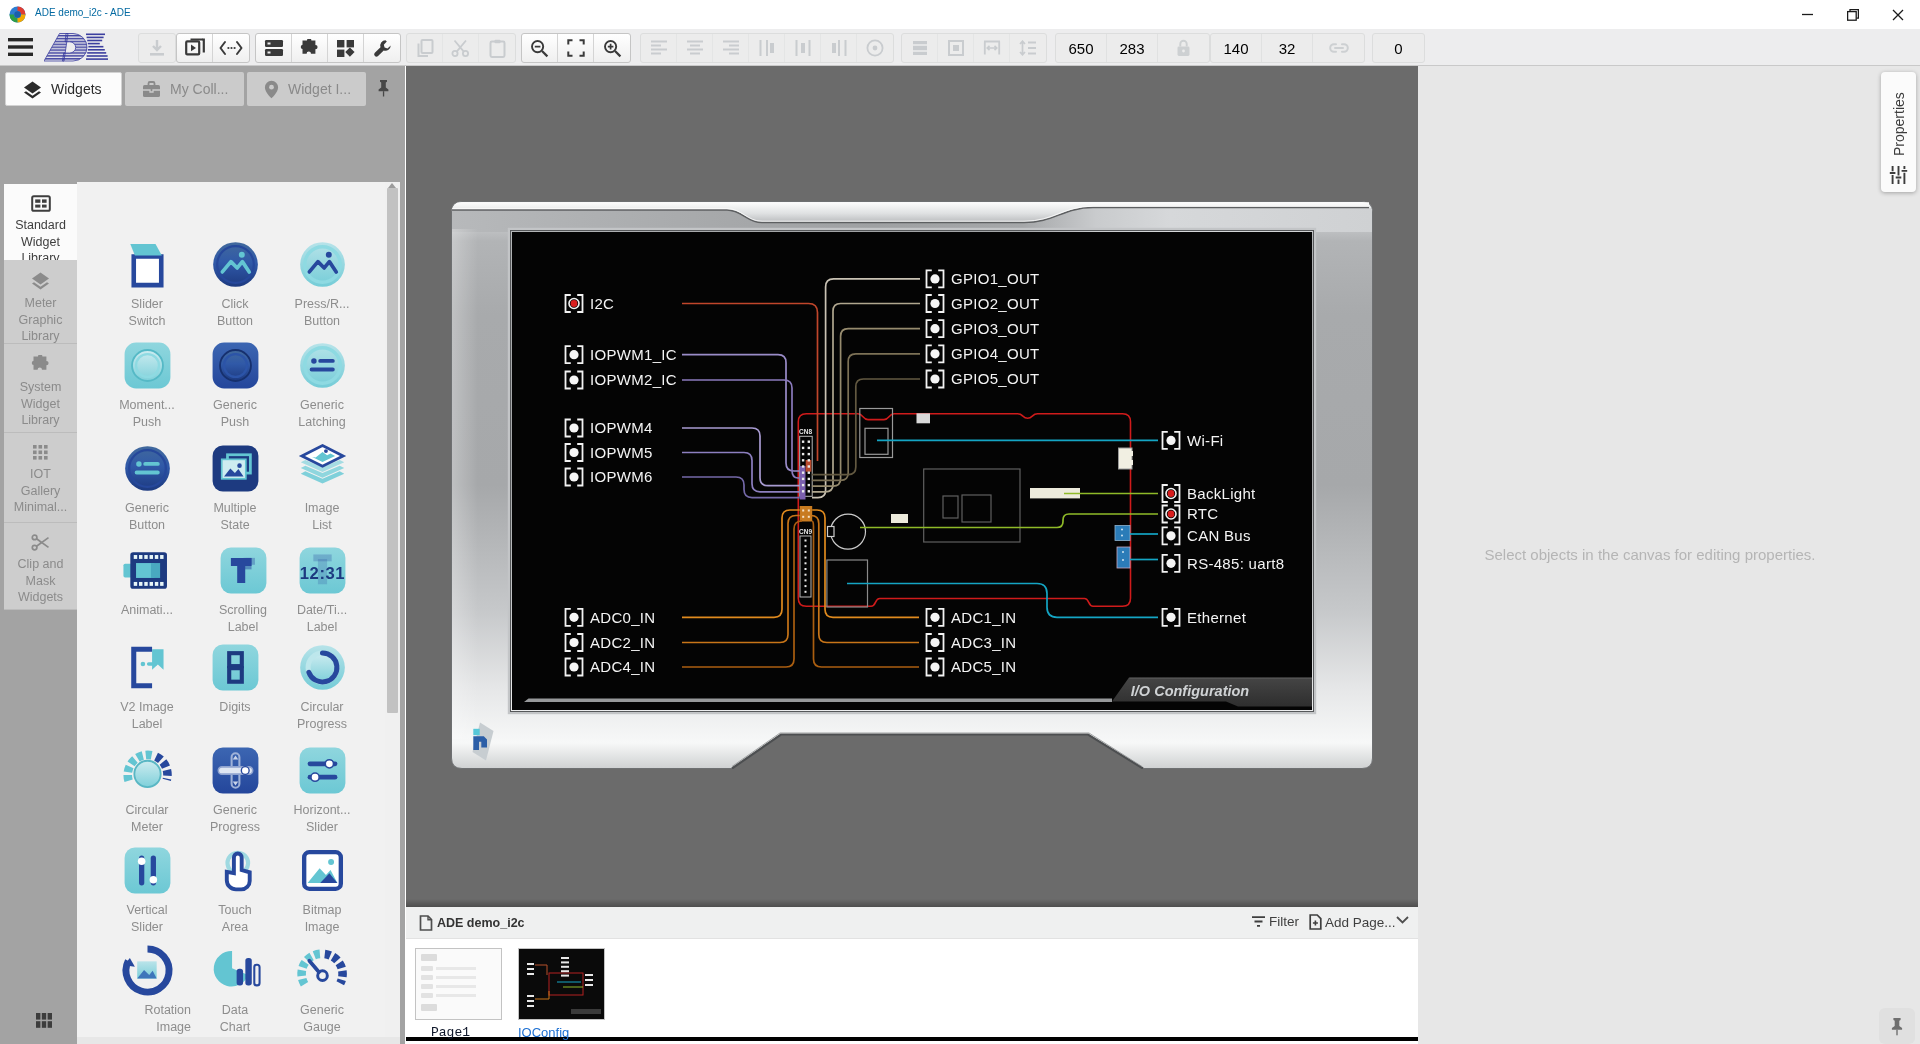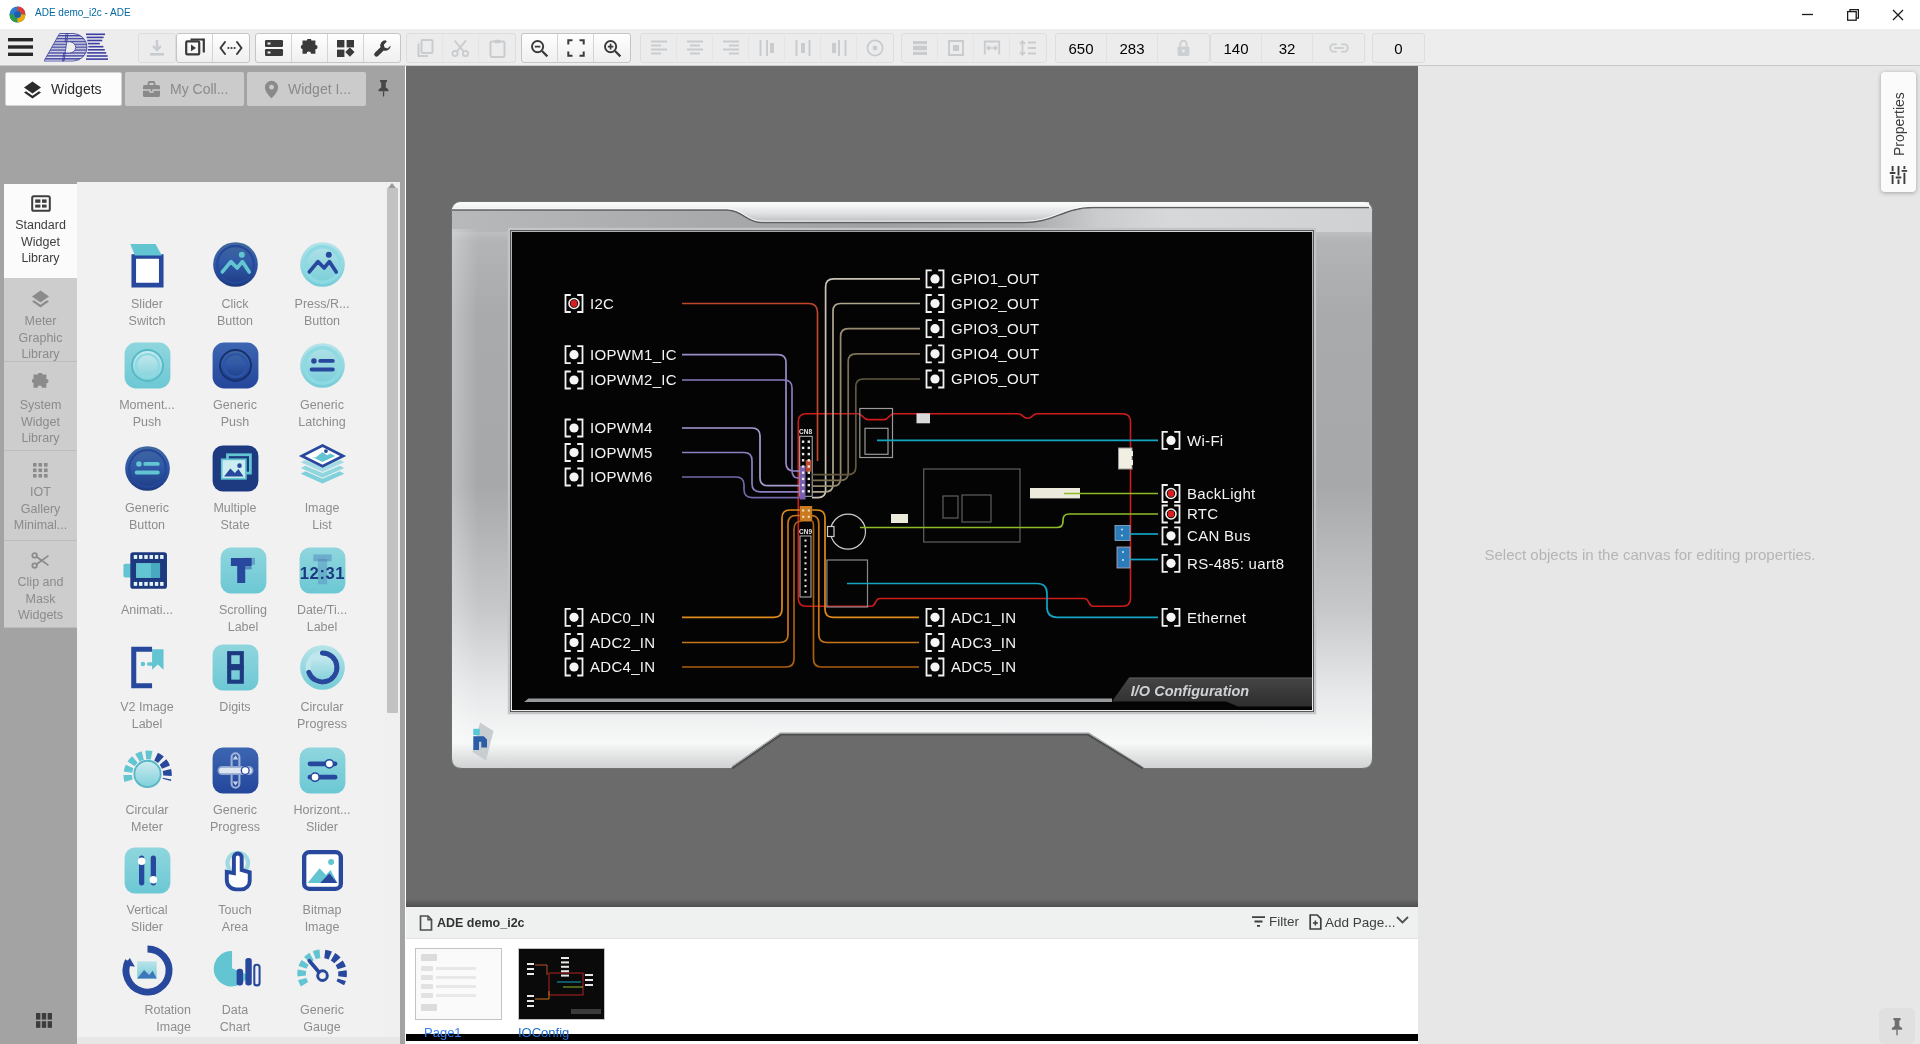--- a/index.html
+++ b/index.html
@@ -54,34 +54,34 @@
   #sb-down { bottom:1px; border-top:5px solid #9b9b9b; }
   #panel-bottom-strip { position:absolute; left:77px; top:971px; width:323px; height:7px; background:#e7e7e7; }
   #apps-grid-btn { position:absolute; left:36px; top:947px; width:16px; height:15px; color:#3c3c3c; }
 
   
   #canvas { position:absolute; left:406px; top:66px; width:1012px; height:841px; background:#6b6b6b; }
   #canvas .bottom-shade { position:absolute; left:0; bottom:0; width:100%; height:8px; background:linear-gradient(rgba(0,0,0,0),rgba(0,0,0,0.28)); }
   #device-svg { position:absolute; left:45px; top:135px; }
 
   
-  #pages-bar { position:absolute; left:406px; top:907px; width:1012px; height:134px; background:#ffffff; border-bottom:7px solid #000000; }
+  #pages-bar { position:absolute; left:406px; top:907px; width:1012px; height:134px; background:#ffffff; border-bottom:4px solid #000000; }
   #pages-header { position:absolute; left:0; top:0; width:1012px; height:32px; background:#eff0f0; border-bottom:1px solid #e2e2e2; }
   #pages-doc-ic { position:absolute; left:13px; top:8px; color:#4f4f4f; }
   #pages-title { position:absolute; left:31px; top:9px; font-size:12.5px; font-weight:bold; color:#333; }
   #filter-btn { position:absolute; left:845px; top:7px; display:flex; align-items:center; color:#3f3f3f; font-size:13.5px; }
   #filter-btn .ic { margin-right:3px; display:flex; }
   #addpage-btn { position:absolute; left:903px; top:7px; display:flex; align-items:center; color:#3f3f3f; font-size:13.5px; }
   #addpage-btn .ic { margin-right:3px; display:flex; }
   #pages-chevron { position:absolute; left:990px; top:9px; color:#4f4f4f; }
   .pthumb { position:absolute; top:41px; width:87px; height:72px; border:1px solid #c3c3c3; }
   #pthumb-0 { left:9px; background:#fafafa; }
   #pthumb-1 { left:112px; background:#0c0c0c; }
   .plabel { position:absolute; top:118px; font-size:13px; }
-  #plabel-0 { left:18px; color:#3b82f6; }
+  #plabel-0 { left:25px; color:#0f172a;font-family:Liberation Mono, monospace; }
   #plabel-1 { left:112px; color:#1c6fd2; }
 
   
   #props-panel { position:absolute; left:1418px; top:66px; width:502px; height:978px; background:#e7e7e7; }
   #props-tab { position:absolute; left:463px; top:6px; width:35px; height:120px; background:#fbfbfb; border-radius:4px; box-shadow:0 1px 4px rgba(0,0,0,0.3); }
   #props-tab-label { position:absolute; left:0px; top:14px; width:35px; height:76px; display:flex; align-items:center; justify-content:center; writing-mode:vertical-rl; transform:rotate(180deg); font-size:14px; color:#3c3c3c; }
   #props-tune-ic { position:absolute; left:8px; top:94px; color:#3c3c3c; }
   #props-hint { position:absolute; left:0; top:480px; width:464px; text-align:center; font-size:15px; color:#b5b5b5; }
   #props-pin { position:absolute; left:461px; top:942px; width:36px; height:36px; background:#e0e0e0; border-radius:6px; display:flex; align-items:center; justify-content:center; color:#6f6f6f; }
 
@@ -412,21 +412,21 @@
           </span>
           <span class="lbl">Widget I...</span>
         </div></span>
     <span id="ptab-pin">
         <svg width="13" height="18" viewBox="0 0 13 18">
           <path d="M3 1 h7 v1.8 l-1.2 0.8 v5 l2.6 2 v1.6 H1.6 v-1.6 l2.6 -2 v-5 L3 2.8 Z" fill="currentColor"></path>
           <rect x="5.9" y="12.2" width="1.3" height="5.3" fill="currentColor"></rect>
         </svg>
       </span>
     <div id="cat-rail">
-        <div class="cat-item active" style="height: 94px;">
+        <div class="cat-item active" style="height: 76px;">
           <span class="ic">
             <svg width="20" height="17" viewBox="0 0 20 17">
               <rect x="1.2" y="1.2" width="17.6" height="14.6" rx="1.6" fill="none" stroke="currentColor" stroke-width="2"></rect>
               <rect x="4.2" y="4.4" width="5.2" height="3.4" fill="currentColor"></rect>
               <rect x="11" y="4.4" width="4.6" height="3.4" fill="currentColor"></rect>
               <rect x="4.2" y="9.6" width="5.2" height="3" fill="currentColor"></rect>
               <rect x="11" y="9.6" width="4.6" height="3" fill="currentColor"></rect>
             </svg>
           </span>
           <div class="cl">Standard</div>

